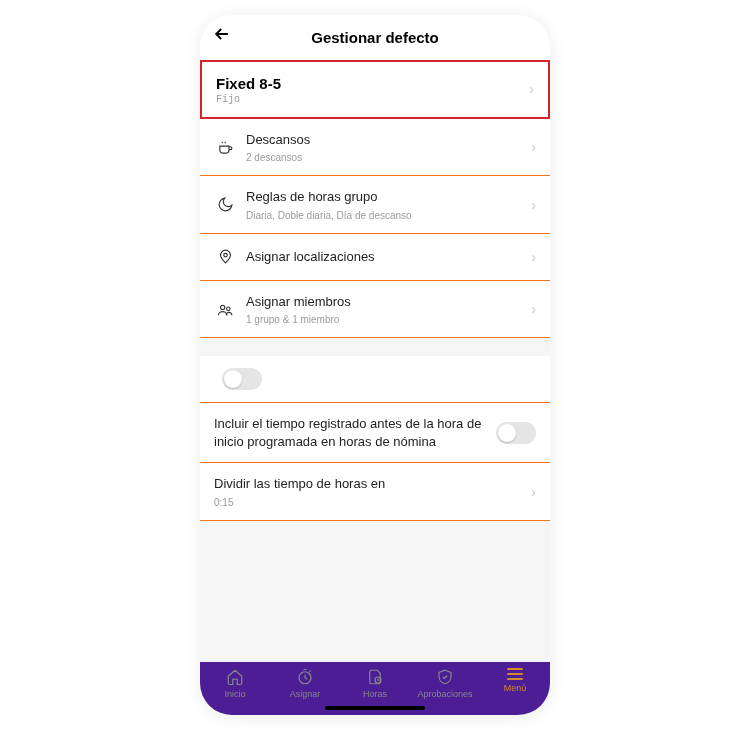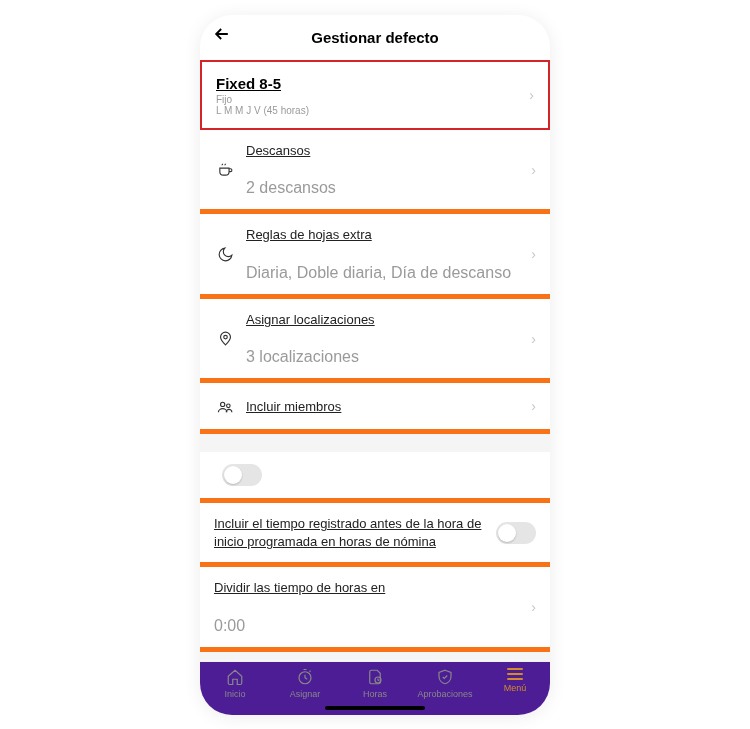--- a/index.html
+++ b/index.html
@@ -49,21 +49,21 @@
     .content {
       flex: 1;
       background: #f5f5f5;
       overflow-y: auto;
     }
     .row {
       background: #fff;
       display: flex;
       align-items: center;
       padding: 12px 14px;
-      border-bottom: 5px solid #f97316;
+      border-bottom: 1px solid #f97316;
       cursor: pointer;
     }
     .row.highlighted {
       border: 2px solid #d3242a;
       margin: 0;
     }
     .row-icon {
       width: 22px;
       height: 22px;
       margin-right: 10px;
@@ -81,35 +81,35 @@
       stroke-width: 1.6;
     }
     .row-body {
       flex: 1;
       min-width: 0;
     }
     .row-title {
       font-size: 13px;
       color: #222;
       line-height: 1.35;
-      text-decoration: underline;
     }
     .row-title.bold {
       font-weight: 700;
       font-size: 15px;
       color: #000;
     }
     .row-sub {
-      font-size: 16px;
+      font-size: 10px;
       color: #9a9a9a;
-      margin-top: 20px;
+      margin-top: 4px;
     }
     .row-sub2 {
       font-size: 10px;
       color: #9a9a9a;
+      font-family: Liberation Mono, monospace;
     }
     .chevron {
       color: #c7c7cc;
       font-size: 14px;
       margin-left: 8px;
       flex-shrink: 0;
     }
     .toggle {
       width: 40px;
       height: 22px;
@@ -209,21 +209,20 @@
     <div class="header-title">Gestionar defecto</div>
   </div>
 
   <div class="content">
     <div class="content-inner">
 
       <div class="row highlighted">
         <div class="row-body">
           <div class="row-title bold">Fixed 8-5</div>
           <div class="row-sub2">Fijo</div>
-          <div class="row-sub2">L M M J V (45 horas)</div>
         </div>
         <div class="chevron">›</div>
       </div>
 
       <div class="row">
         <div class="row-icon">
           <svg viewBox="0 0 24 24">
               <path d="M4 10h13v5a5 5 0 0 1-5 5H9a5 5 0 0 1-5-5v-5z"></path>
               <path d="M17 11h2a2 2 0 0 1 0 4h-2"></path>
               <path d="M7 6c0-1 1-1 1-2M11 6c0-1 1-1 1-2"></path>
@@ -236,72 +235,72 @@
         <div class="chevron">›</div>
       </div>
 
       <div class="row">
         <div class="row-icon">
           <svg viewBox="0 0 24 24">
               <path d="M21 13A9 9 0 1 1 11 3a7 7 0 0 0 10 10z"></path>
             </svg>
         </div>
         <div class="row-body">
-          <div class="row-title">Reglas de hojas extra</div>
+          <div class="row-title">Reglas de horas grupo</div>
           <div class="row-sub">Diaria, Doble diaria, Día de descanso</div>
         </div>
         <div class="chevron">›</div>
       </div>
 
       <div class="row">
         <div class="row-icon">
           <svg viewBox="0 0 24 24">
               <path d="M12 21s-7-6.5-7-11a7 7 0 0 1 14 0c0 4.5-7 11-7 11z"></path>
               <circle cx="12" cy="10" r="2.5"></circle>
             </svg>
         </div>
         <div class="row-body">
           <div class="row-title">Asignar localizaciones</div>
-          <div class="row-sub">3 localizaciones</div>
         </div>
         <div class="chevron">›</div>
       </div>
 
       <div class="row">
         <div class="row-icon">
           <svg viewBox="0 0 24 24">
               <circle cx="8" cy="9" r="3"></circle>
               <circle cx="16" cy="11" r="2.5"></circle>
               <path d="M2 20c0-3 3-5 6-5s6 2 6 5"></path>
               <path d="M13 20c0-2 2-4 4-4s4 2 4 4"></path>
             </svg>
         </div>
         <div class="row-body">
-          <div class="row-title">Incluir miembros</div>
+          <div class="row-title">Asignar miembros</div>
+          <div class="row-sub">1 grupo &amp; 1 miembro</div>
         </div>
         <div class="chevron">›</div>
       </div>
 
       <div class="section-gap"></div>
 
       <div class="row">
         <div class="toggle"></div>
       </div>
 
       <div class="row">
         <div class="row-body">
           <div class="row-title">Incluir el tiempo registrado antes de la hora de inicio programada en horas de nómina</div>
         </div>
         <div class="toggle"></div>
       </div>
 
       <div class="row">
         <div class="row-body">
           <div class="row-title">Dividir las tiempo de horas en</div>
-          <div class="row-sub">0:00</div>
+          <div class="row-sub">0:15</div>
         </div>
         <div class="chevron">›</div>
       </div>
 
       <div class="bottom-fill"></div>
     </div>
   </div>
 
   <div class="tabbar">
     <div class="tab">

